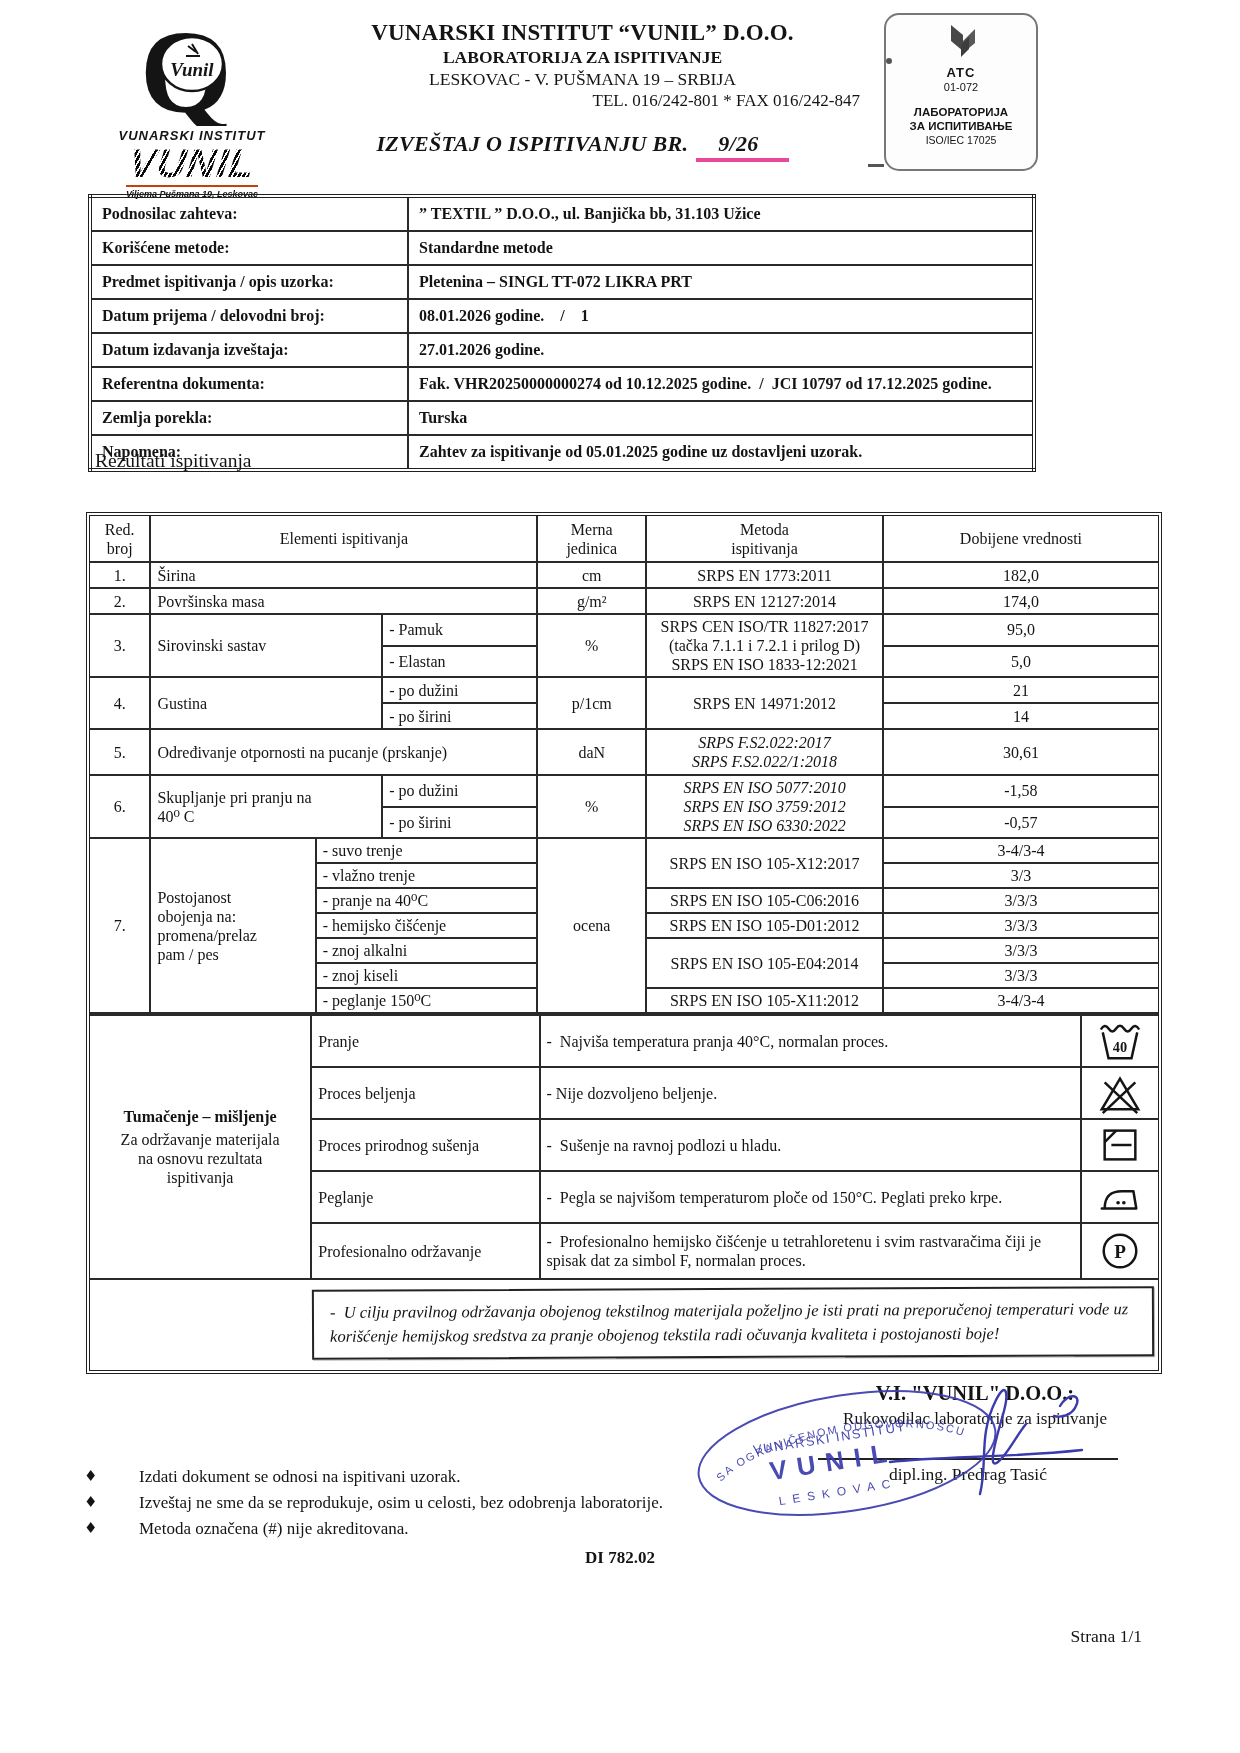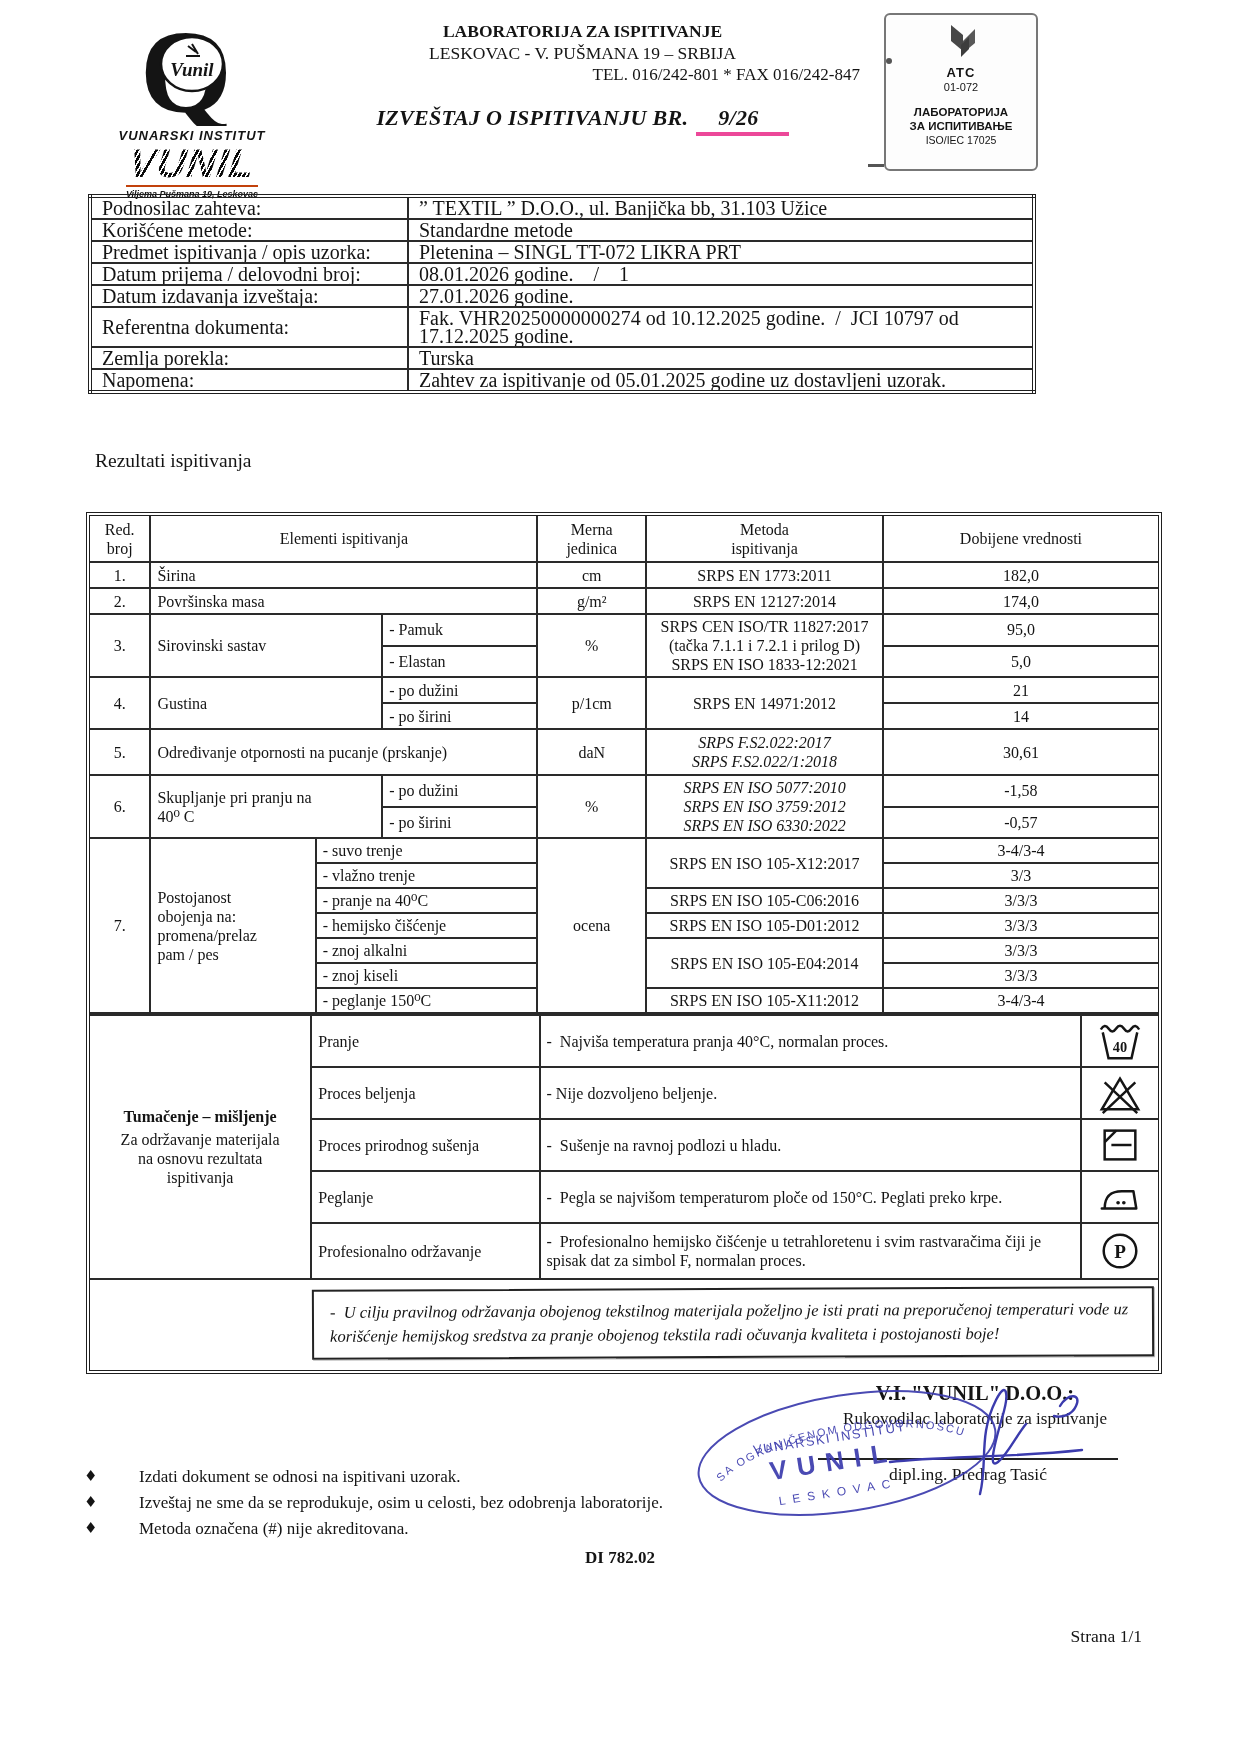--- a/index.html
+++ b/index.html
@@ -20,32 +20,32 @@
   .vi-addr{font-family:"Liberation Sans","DejaVu Sans",sans-serif;font-style:italic;font-weight:bold;
            font-size:9px;margin-top:2px;border-top:2px solid #c2410c;padding-top:2px;display:inline-block;}
   .hdr-center{position:absolute;left:305px;top:20px;width:555px;text-align:center;}
   .h-title{font-size:23px;font-weight:bold;letter-spacing:.2px;}
   .h-sub{font-size:17.5px;font-weight:bold;margin-top:1px;}
   .h-addr{font-size:17.5px;margin-top:1px;}
   .h-tel{font-size:17px;margin-top:1px;text-align:right;}
   .h-report{font-size:22px;font-weight:bold;font-style:italic;margin-top:20px;letter-spacing:.3px;}
   .rnum{display:inline-block;border-bottom:4px solid #ec4899;padding:0 30px 1px 22px;margin-left:8px;}
   .atc-box{position:absolute;left:884px;top:13px;width:150px;height:154px;border:2px solid #777;
-           border-radius:6px;text-align:center;font-family:"Liberation Sans","DejaVu Sans",sans-serif;
+           border-radius:15px;text-align:center;font-family:"Liberation Sans","DejaVu Sans",sans-serif;
            background:#fdfdfd;}
   .atc-code{font-size:13px;font-weight:bold;letter-spacing:1px;margin-top:-2px;}
   .atc-num{font-size:11px;margin-top:1px;}
   .atc-lab{font-size:11.5px;font-weight:bold;margin-top:12px;line-height:14px;}
   .atc-iso{font-size:10.5px;margin-top:1px;}
 
   
   .info-table{position:absolute;left:88px;top:194px;width:948px;border-collapse:collapse;
               border:4px double #1f1f1f;table-layout:fixed;}
-  .info-table td{border:2px solid #2a2a2a;font-size:20px;line-height:18px;padding:1px 10px;
-                 white-space:pre-wrap;overflow:hidden;}
+  .info-table td{border:2px solid #2a2a2a;font-size:16px;line-height:18px;padding:7px 10px;
+                 white-space:pre-wrap;overflow:hidden;font-weight:bold;}
   .info-table td.lbl{width:295px;}
 
   .section-title{position:absolute;left:95px;top:450px;font-size:19.5px;}
 
   
   .rwrap{position:absolute;left:86px;top:512px;width:1068px;border:4px double #1f1f1f;background:#fff;}
   table.rtable,table.ctable{border-collapse:collapse;width:100%;table-layout:fixed;}
   .rtable td,.rtable th,.ctable td{border:2px solid #2a2a2a;font-size:16px;line-height:19px;
      padding:2px 6px;overflow:hidden;font-weight:normal;vertical-align:middle;}
   .rtable tr:first-child th{border-top:none;}
@@ -103,20 +103,21 @@
         <path d="M62,32 l8,6 M66,30 l6,10 M60,42 h14"></path>
       </g>
       <text x="66" y="62" text-anchor="middle" font-family="Liberation Serif, DejaVu Serif, serif" font-style="italic" font-weight="bold" font-size="19" fill="#141414">Vunil</text>
     </svg>
     <div class="vi-small">VUNARSKI INSTITUT</div>
     <div class="vunil-brand">VUNIL</div>
     <div class="vi-addr">Viljema Pušmana 19, Leskovac</div>
   </div>
 
   <div class="hdr-center">
+    <div class="h-title">VUNARSKI INSTITUT “VUNIL” D.O.O.</div>
     <div class="h-sub">LABORATORIJA ZA ISPITIVANJE</div>
     <div class="h-addr">LESKOVAC - V. PUŠMANA 19 – SRBIJA</div>
     <div class="h-tel">TEL. 016/242-801 * FAX  016/242-847</div>
     <div class="h-report">
       <span>IZVEŠTAJ O ISPITIVANJU BR.</span><span class="rnum">9/26</span>
     </div>
   </div>
 
   <div class="atc-box">
     <svg width="44" height="40" viewBox="0 0 44 40" style="margin-top:8px;">

